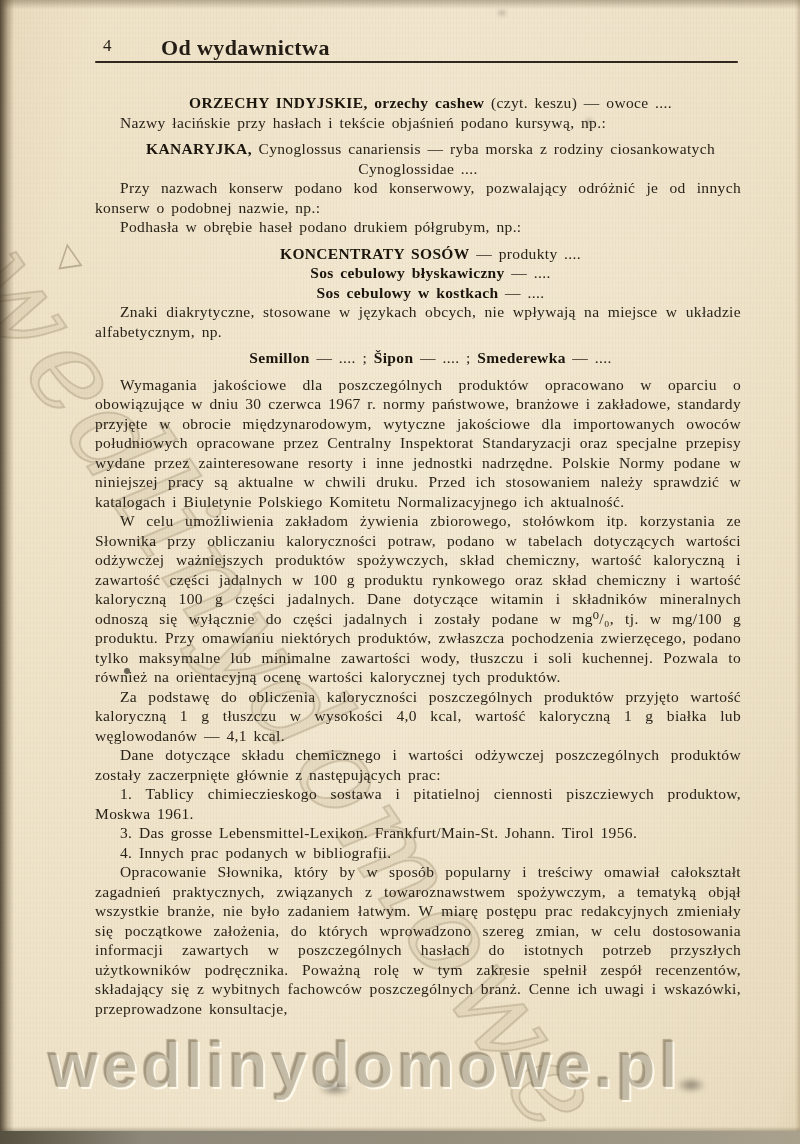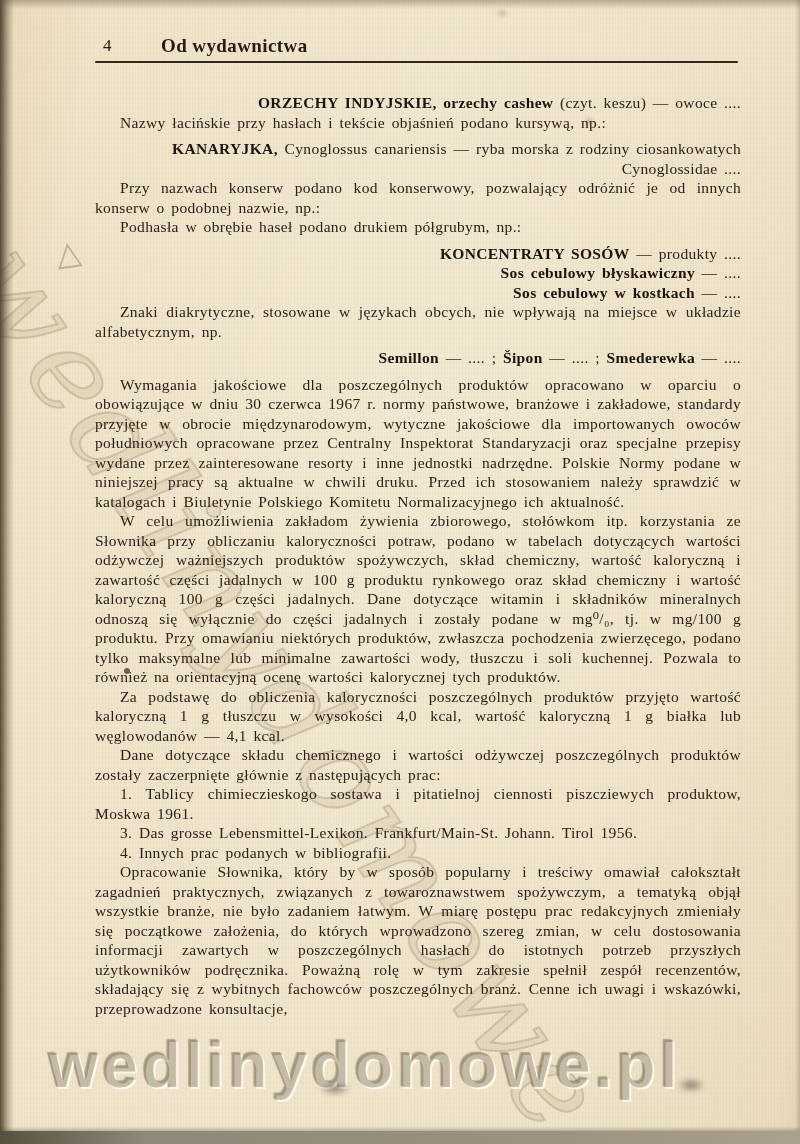--- a/index.html
+++ b/index.html
@@ -26,31 +26,31 @@
   .edge-top{position:absolute;left:0;top:0;right:0;height:9px;
     background:linear-gradient(to bottom,rgba(90,76,52,0.38),rgba(0,0,0,0));}
   .edge-right{position:absolute;right:0;top:0;bottom:0;width:5px;
     background:linear-gradient(to left,rgba(120,100,66,0.30),rgba(0,0,0,0));}
   .edge-bottom{position:absolute;left:0;bottom:0;right:0;height:13px;
     background:linear-gradient(to right,#55503f,#8e887a 18%,#968f7e 55%,#a29a88 88%,#aaa18d);
     box-shadow:0 -2px 3px rgba(80,70,50,0.35);}
   
   .header{position:absolute;left:95px;top:36px;width:645px;color:#231d15;}
   .pagenum{position:absolute;left:8px;top:0;font-size:17px;letter-spacing:1px;}
-  .htitle{position:absolute;left:66px;top:-1px;font-weight:bold;font-size:19px;letter-spacing:0.4px;}
+  .htitle{position:absolute;left:66px;top:-1px;font-weight:bold;font-size:22px;letter-spacing:0.4px;}
   .hrule{position:absolute;left:0;top:25px;width:643px;height:2px;background:#2e281f;border-radius:1px;}
   
   .text-col{
     position:absolute;left:95px;top:86px;width:646px;
     font-size:15.5px;line-height:19.5px;color:#282218;
     letter-spacing:0.35px;word-spacing:2.4px;
   }
   .block{margin:0;padding:0;text-indent:25px;}
   .para,.list{text-align:justify;}
-  .entry{text-align:right;}
+  .entry{text-align:center;}
   .gap{margin-top:7px;}
   .s-b{font-weight:bold;color:#1b150d;}
   .s-i{}
   .s-n{}
   
   .wm-diagonal{
     position:absolute;left:52px;top:218px;width:1400px;
     transform:rotate(56deg);transform-origin:0 0;
     font-family:"DejaVu Serif",serif;font-style:italic;
     font-size:118px;letter-spacing:6px;white-space:nowrap;

